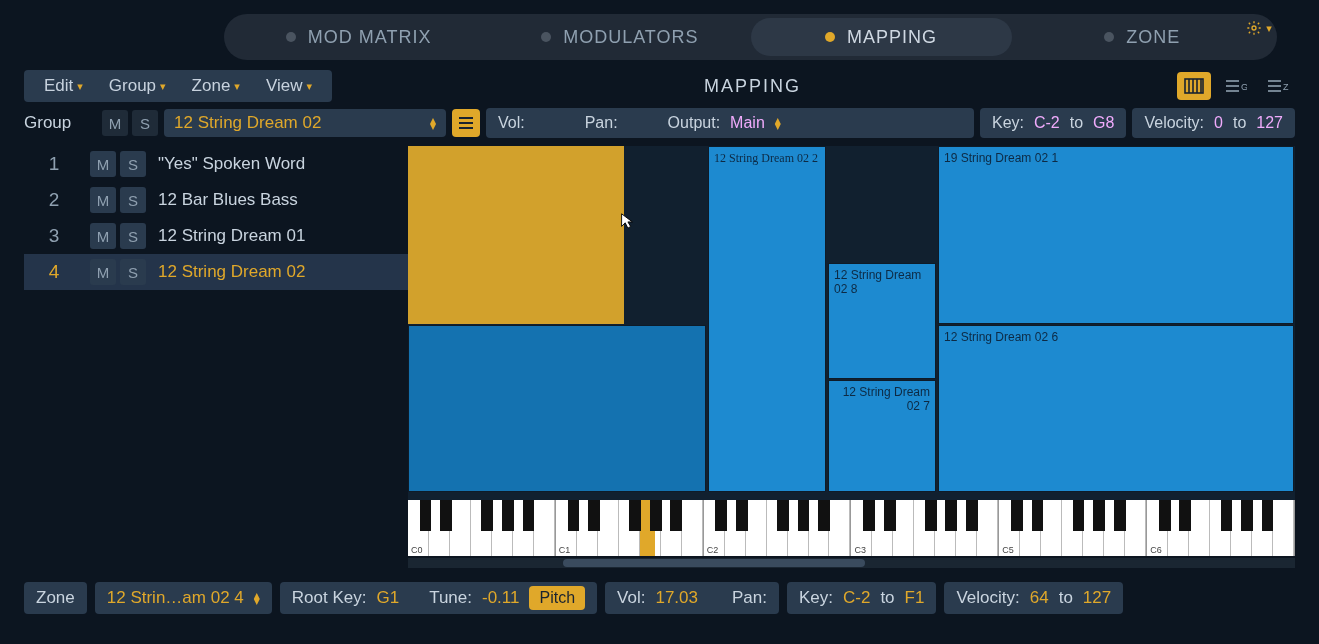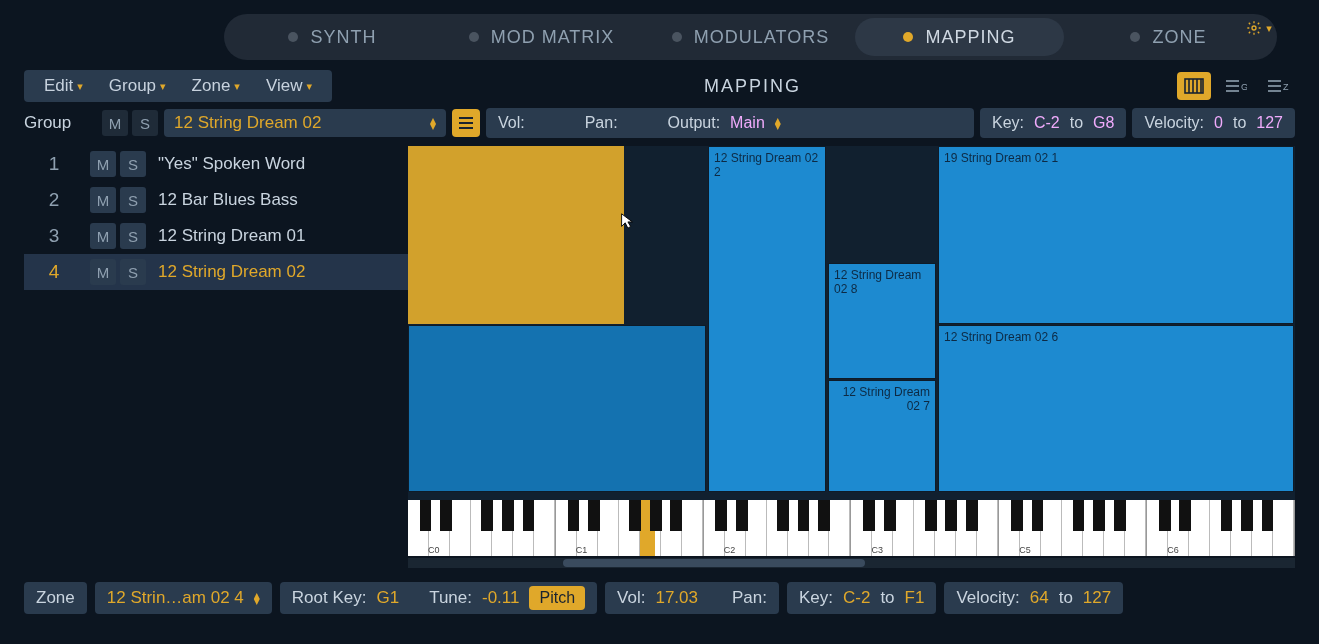--- a/index.html
+++ b/index.html
@@ -74,42 +74,38 @@
   .zone-box { position:absolute; background:#1d8ad0; border:1px solid #0e1b28; padding:4px 5px; font-size:12px; color:#0d2a44; overflow:hidden;}
   .zone-box.dark { background:#1472b0; }
   .cursor-icon { position:absolute; left:211px; top:66px; width:16px; height:18px; pointer-events:none;}
 
   .piano { height:56px; display:flex; position:relative; background:#fff;}
   .octave { flex:1; position:relative; border-right:1px solid #999; }
   .wkey { height:100%; display:flex;}
   .wkey div { flex:1; border-right:1px solid #bbb; }
   .bkeys { position:absolute; top:0; left:0; right:0; height:56%; }
   .bkeys span { position:absolute; width:8%; height:100%; background:#111; }
-  .oct-label { position:absolute; bottom:1px; left:20px; font-size:9px; color:#444;}
+  .oct-label { position:absolute; bottom:1px; left:3px; font-size:9px; color:#444;}
   .root-hl { position:absolute; background:#e0a82a; top:0; height:100%; }
 
   .hscroll { height:10px; background:#1a2632; margin-top:2px; position:relative;}
   .hscroll .thumb { position:absolute; left:155px; right:430px; top:1px; bottom:1px; background:#3a4b5e; border-radius:4px; }
 
   
   .zonebar { display:flex; align-items:center; gap:8px; padding: 14px 24px 0 24px; }
   .zb-seg { height:32px; background:#2a3b4e; border-radius:4px; display:flex; align-items:center; padding:0 12px; gap:10px; font-size:17px;}
   .zb-seg .lbl { color:#c9d4df; }
   .zb-seg .val { color:#e0a82a; }
   .pitch-btn { background:#e0a82a; color:#1a2330; padding:3px 10px; border-radius:4px; font-size:16px;}
 </style>
 </head>
 <body>
 
 <div class="tabbar-wrap">
   <div class="tabbar">
-    <div class="tab">
-        <span class="dot"></span>
-        <span>SYNTH</span>
-      </div>
     <div class="tab">
         <span class="dot"></span>
         <span>MOD MATRIX</span>
       </div>
     <div class="tab">
         <span class="dot"></span>
         <span>MODULATORS</span>
       </div>
     <div class="tab active">
         <span class="dot"></span>
@@ -256,21 +252,21 @@
         </div>
         <div class="row-name">12 String Dream 02</div>
       </div>
     </div>
   <div class="map-col">
     <div class="zone-area" id="zone-area">
       <div class="sel-zone"></div>
       <svg class="cursor-icon" viewBox="0 0 16 20">
           <path d="M2 2 L2 16 L6 12 L9 18 L12 16 L9 11 L14 11 Z" fill="#fff" stroke="#000" stroke-width="1"></path>
         </svg>
-    <div class="zone-box" style="left: 300px; top: 0px; width: 118px; height: 346px;">12 String Dream 02 2</div>
+    <div class="zone-box" style="left: 300px; top: 0px; width: 118px; height: 346px; font-family: Liberation Serif, serif;">12 String Dream 02 2</div>
         <div class="zone-box" style="left: 420px; top: 117px; width: 108px; height: 116px;">12 String Dream 02 8</div>
         <div class="zone-box" style="left: 420px; top: 234px; width: 108px; height: 112px; text-align: right;">12 String Dream 02 7</div>
         <div class="zone-box" style="left: 530px; top: 0px; width: 356px; height: 178px;">19 String Dream 02 1</div>
         <div class="zone-box" style="left: 530px; top: 179px; width: 356px; height: 167px;">12 String Dream 02 6</div>
         <div class="zone-box dark" style="left: 0px; top: 179px; width: 298px; height: 167px;"></div>
       </div>
     <div class="piano" id="piano">
       <div class="root-hl" style="left:26.2%; width:1.7%;"></div>
     <div class="octave">
           <div class="wkey">

